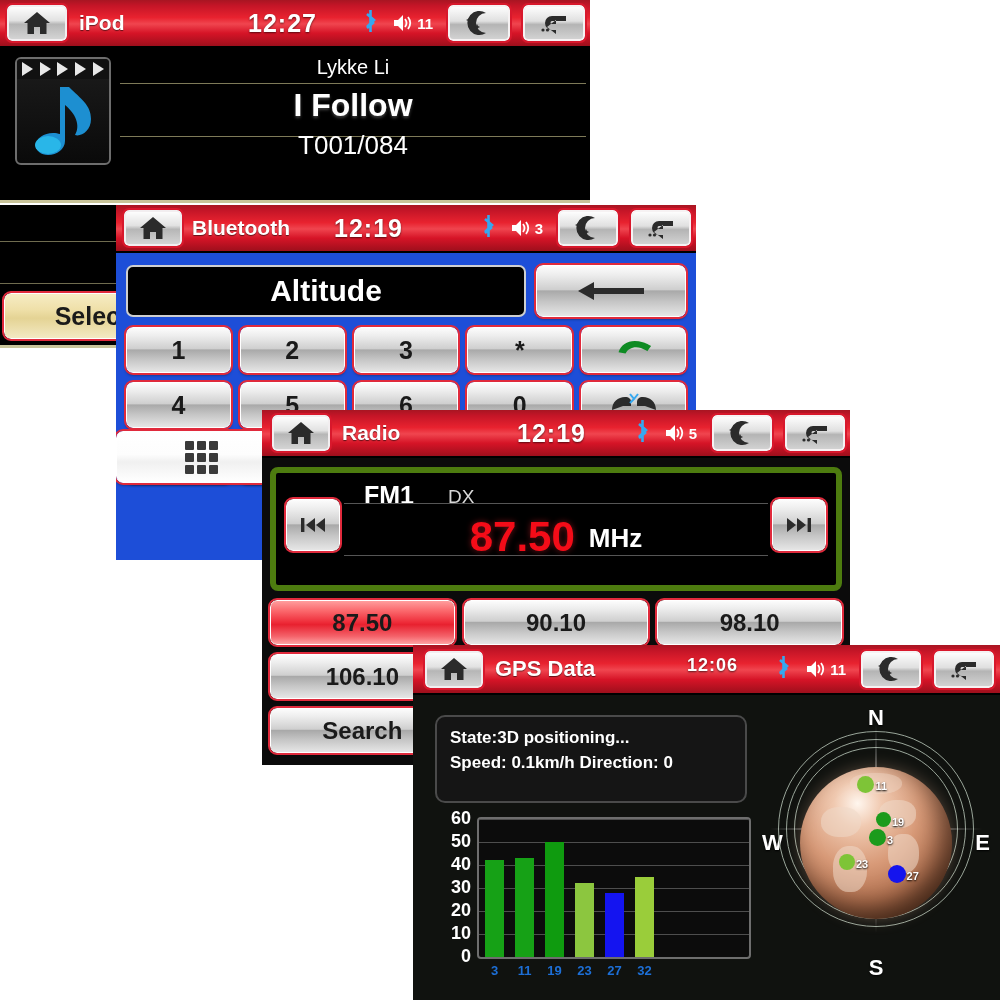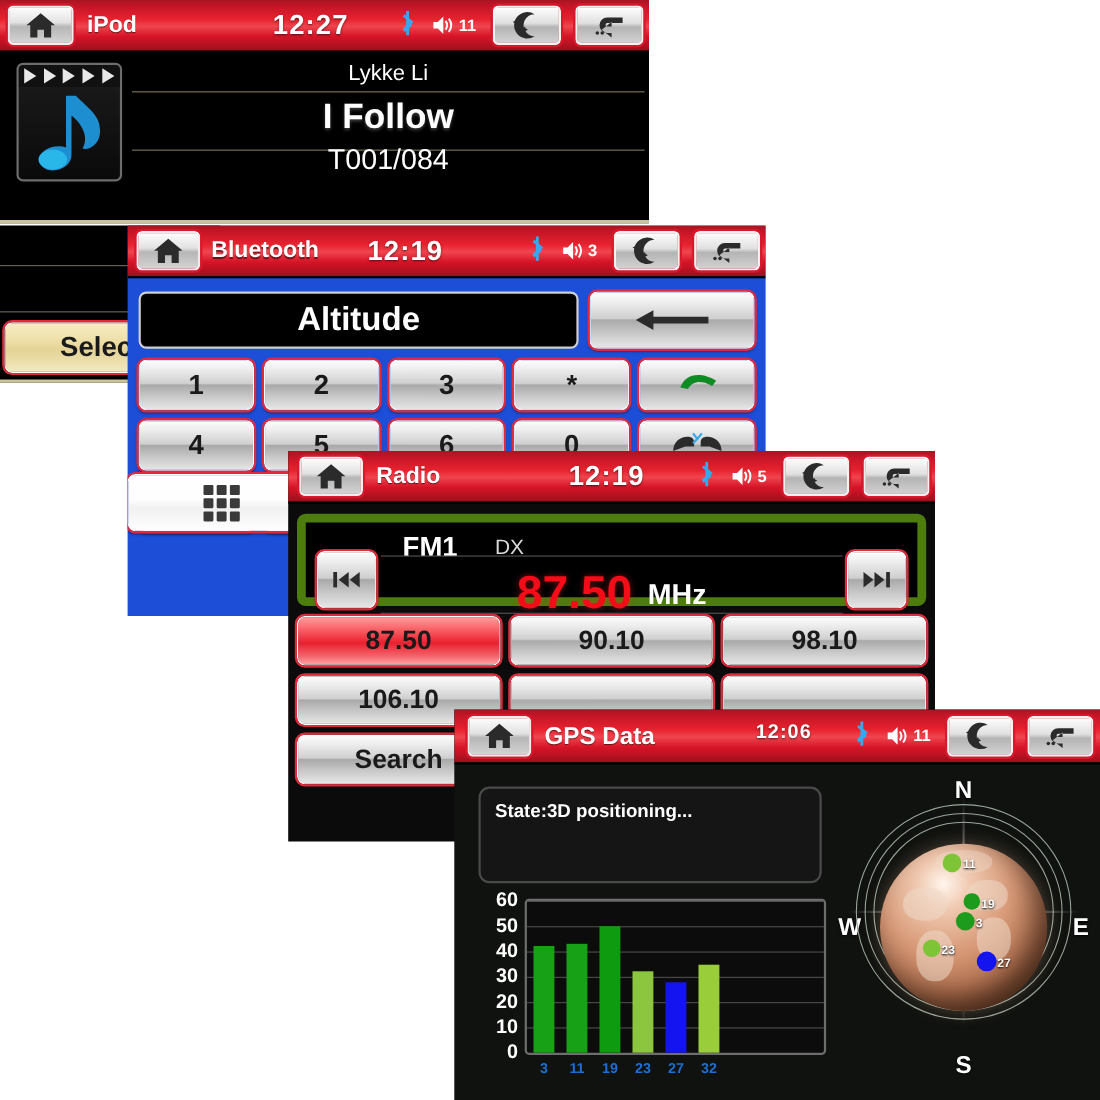--- a/index.html
+++ b/index.html
@@ -156,22 +156,22 @@
   
   #win-radio { left: 262px; top: 410px; width: 588px; height: 355px; background: #0b0b0b; }
   #win-radio .titlebar { height: 48px; }
   #win-radio .tb-home { width: 58px; height: 36px; margin-left: 10px; }
   #win-radio .tb-title { font-size: 21px; margin-left: 12px; }
   #win-radio .tb-clock { font-size: 25px; left: 255px; top: 9px; }
   #win-radio .tb-right { right: 5px; gap: 6px; }
 
   .radio-body { padding: 9px 8px; }
   .tuner {
-    position: relative; height: 84px; background: #000;
-    border: 8px solid #4d7c0f; border-radius: 8px;
+    position: relative; height: 124px; background: #000;
+    border: 6px solid #4d7c0f; border-radius: 8px;
   }
   .tuner-band { position: absolute; left: 88px; top: 8px;
                 color: #fff; font-size: 25px; font-weight: bold; }
   .tuner-dx   { position: absolute; left: 172px; top: 13px;
                 color: #d8d8d8; font-size: 19px; }
   .tuner-line { position: absolute; left: 68px; right: 68px; height: 1px; background: #555; }
   .tuner-freq { position: absolute; left: 0; right: 0; top: 40px; text-align: center;
                 font-size: 42px; font-weight: bold; color: #f40c18;
                 text-shadow: 0 0 6px rgba(255,40,50,.45); }
   .tuner-unit { color: #ffffff; font-size: 26px; margin-left: 14px;
@@ -532,20 +532,21 @@
             <circle cx="7" cy="20" r="1.6" fill="#2b2b2b"></circle>
               <circle cx="11.5" cy="20" r="1.6" fill="#2b2b2b"></circle>
           </svg>
         </div>
       </div>
     </div>
 
     <div class="gps-body">
       <div class="gps-info">
         <div>State:3D positioning...</div>
+        <div>Speed:  0.1km/h Direction:  0</div>
       </div>
 
       <div class="gps-chart">
         <div class="yaxis">
             <span style="top: 2px;">60</span>
             <span style="top: 25px;">50</span>
             <span style="top: 48px;">40</span>
             <span style="top: 71px; margin-left: 47px;">30</span>
             <span style="top: 94px;">20</span>
             <span style="top: 117px;">10</span>

